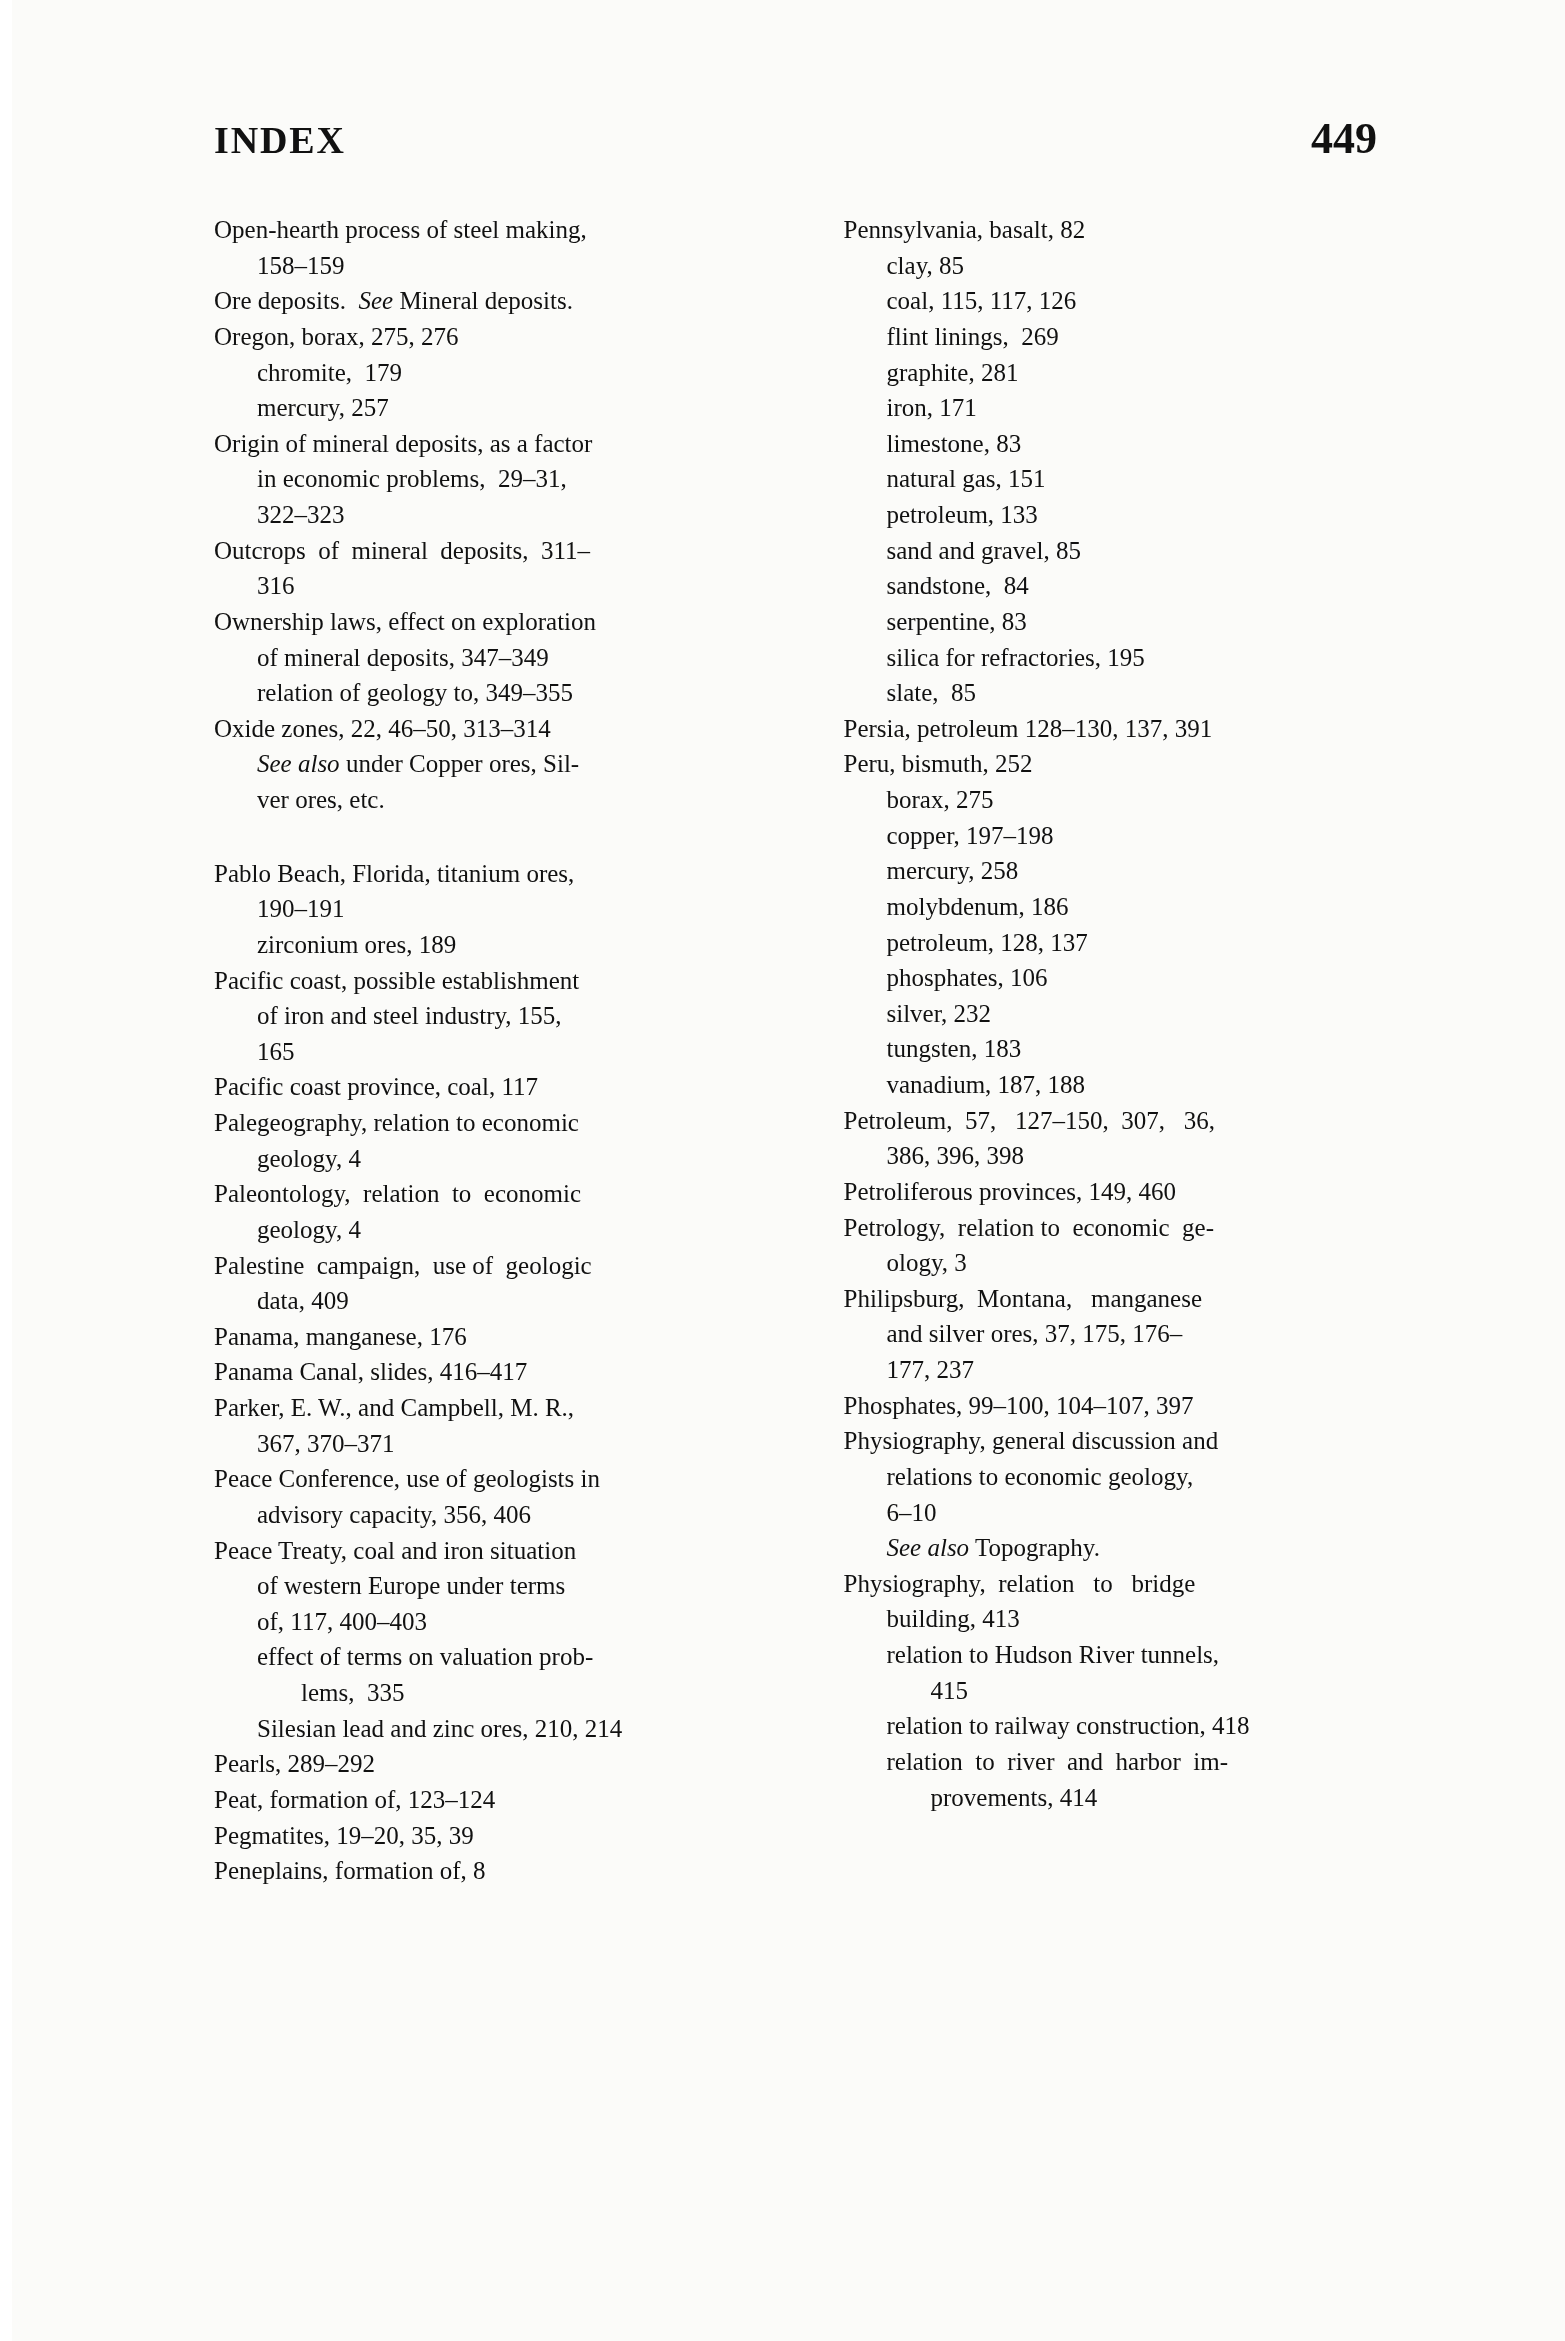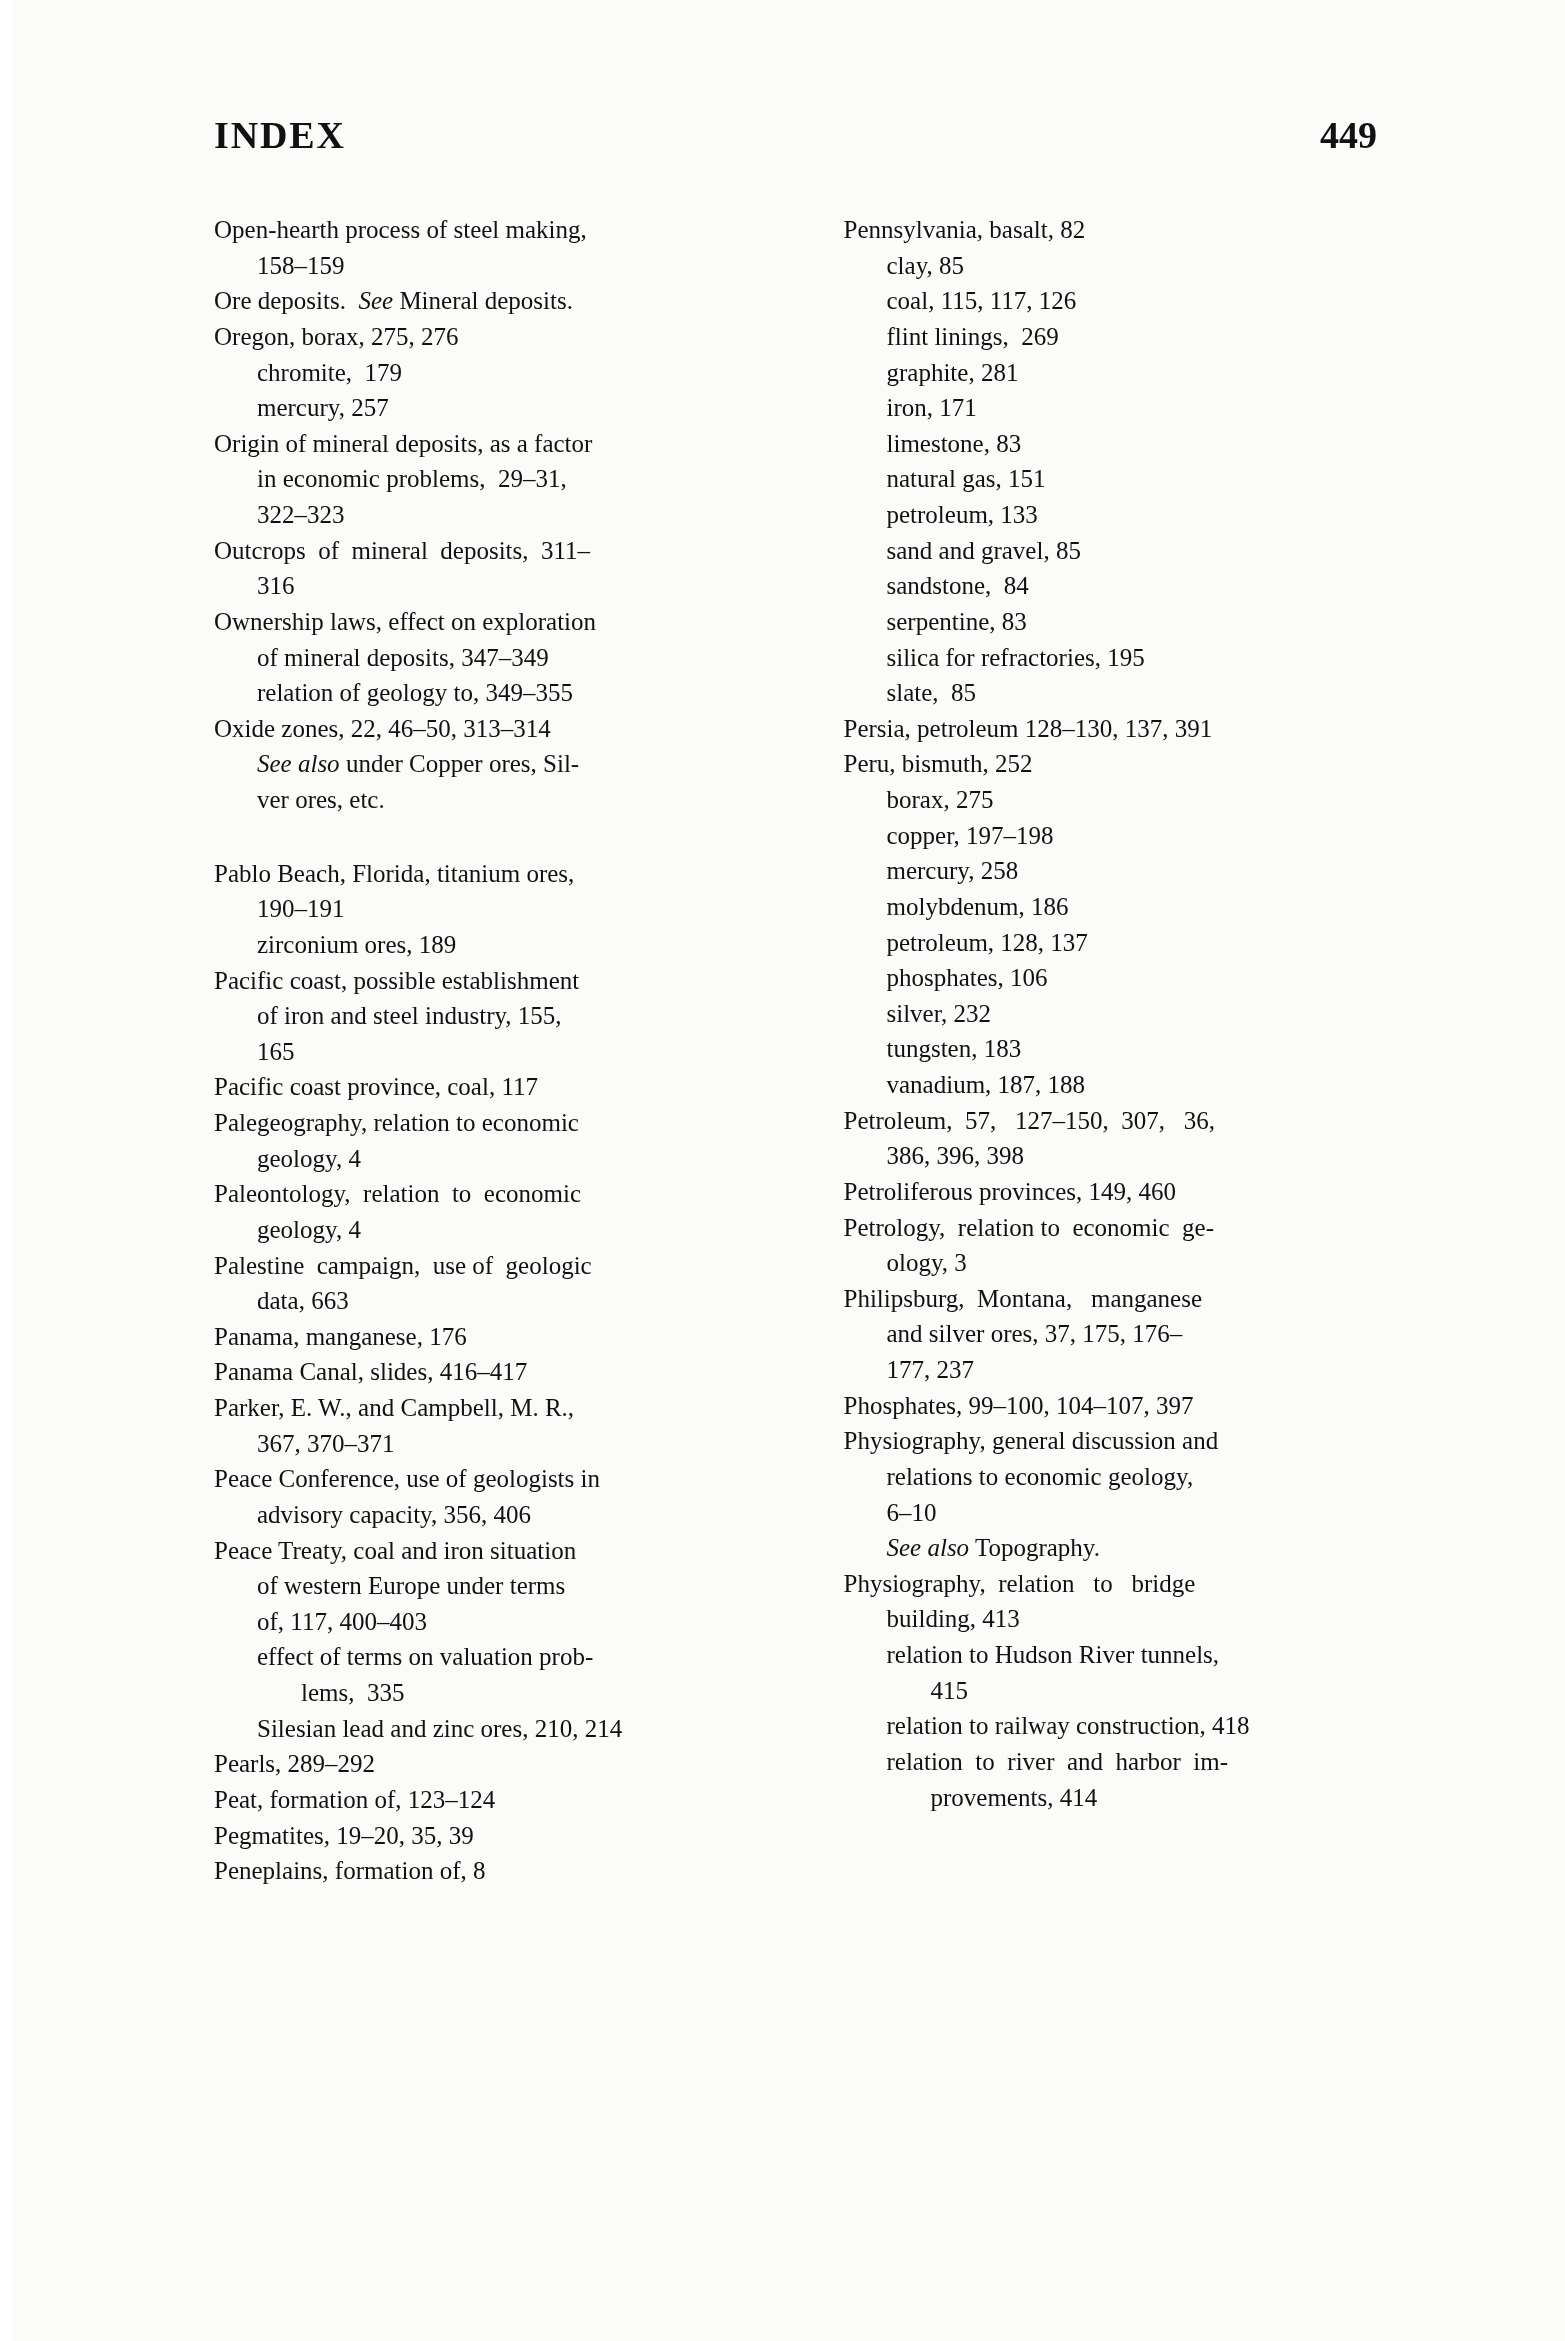--- a/index.html
+++ b/index.html
@@ -31,21 +31,21 @@
     justify-content: space-between;
     align-items: baseline;
   }
   .header-title {
     font-size: 38px;
     font-weight: bold;
     letter-spacing: 1.9px;
     font-family: "Liberation Serif", serif;
   }
   .header-page {
-    font-size: 38px;
+    font-size: 44px;
     font-weight: bold;
     font-family: "Liberation Serif", serif;
   }
   .columns {
     position: absolute;
     left: 202px;
     top: 212px;
     width: 1177px;
     display: flex;
     gap: 82px;
@@ -102,21 +102,21 @@
         <div class="entry i2">zirconium ores, 189</div>
         <div class="entry i1">Pacific coast, possible establishment</div>
         <div class="entry i2">of iron and steel industry, 155,</div>
         <div class="entry i2">165</div>
         <div class="entry i1">Pacific coast province, coal, 117</div>
         <div class="entry i1">Palegeography, relation to economic</div>
         <div class="entry i2">geology, 4</div>
         <div class="entry i1">Paleontology,  relation  to  economic</div>
         <div class="entry i2">geology, 4</div>
         <div class="entry i1">Palestine  campaign,  use of  geologic</div>
-        <div class="entry i2">data, 663</div>
+        <div class="entry i2">data, 409</div>
         <div class="entry i1">Panama, manganese, 176</div>
         <div class="entry i1">Panama Canal, slides, 416–417</div>
         <div class="entry i1">Parker, E. W., and Campbell, M. R.,</div>
         <div class="entry i2">367, 370–371</div>
         <div class="entry i1">Peace Conference, use of geologists in</div>
         <div class="entry i2">advisory capacity, 356, 406</div>
         <div class="entry i1">Peace Treaty, coal and iron situation</div>
         <div class="entry i2">of western Europe under terms</div>
         <div class="entry i2">of, 117, 400–403</div>
         <div class="entry i2">effect of terms on valuation prob-</div>

